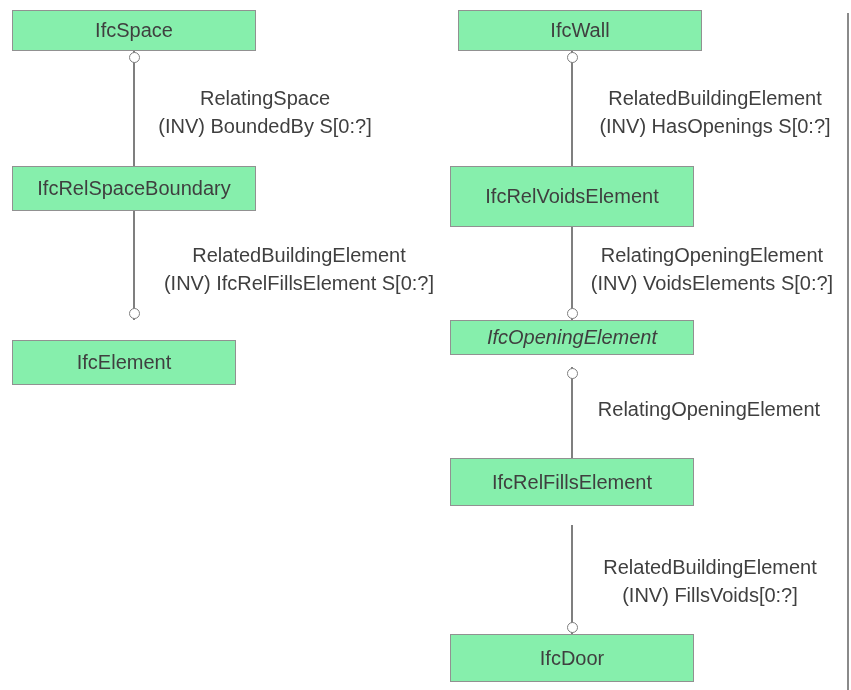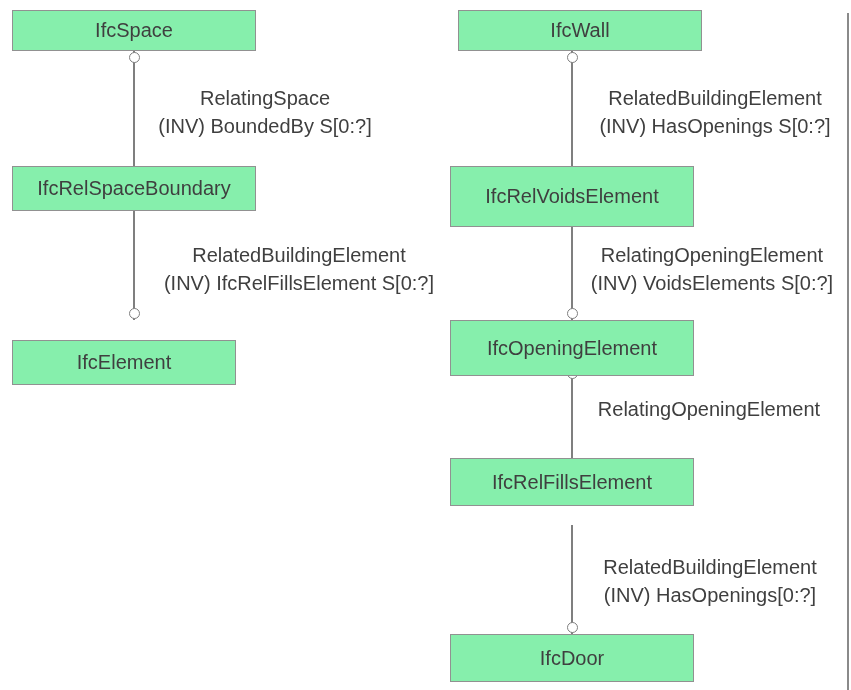--- a/index.html
+++ b/index.html
@@ -51,21 +51,21 @@
     position:absolute;
     background:var(--page_edge);
   }
 
   
   #n-ifcspace            {left:12px;  top:10px;  width:244px; height:41px;}
   #n-ifcrelspaceboundary {left:12px;  top:166px; width:244px; height:45px;}
   #n-ifcelement          {left:12px;  top:340px; width:224px; height:45px;text-align:right;}
   #n-ifcwall             {left:450px; top:10px;  width:244px; height:41px;margin-left:8px;}
   #n-ifcrelvoidselement  {left:450px; top:166px; width:244px; height:61px;}
-  #n-ifcopeningelement   {left:450px; top:320px; width:244px; height:56px;}
+  #n-ifcopeningelement   {left:450px; top:320px; width:244px; height:35px;font-style:italic;}
   #n-ifcrelfillselement  {left:450px; top:458px; width:244px; height:48px;}
   #n-ifcdoor             {left:450px; top:634px; width:244px; height:48px;}
 
   
   #l-space-boundary {left:133px; top:51px;  height:115px;}
   #l-boundary-elem  {left:133px; top:211px; height:109px;}
   #l-wall-voids     {left:571px; top:51px;  height:115px;}
   #l-voids-opening  {left:571px; top:211px; height:109px;}
   #l-opening-fills  {left:571px; top:367px; height:110px;}
   #l-fills-door     {left:571px; top:525px; height:109px;}
@@ -147,18 +147,18 @@
   </div>
   <div class="edge-label" id="lb-voids-elements">
     <div>RelatingOpeningElement</div>
     <div>(INV) VoidsElements S[0:?]</div>
   </div>
   <div class="edge-label" id="lb-has-fillings">
     <div>RelatingOpeningElement</div>
   </div>
   <div class="edge-label" id="lb-fills-voids">
     <div>RelatedBuildingElement</div>
-    <div>(INV) HasOpenings[0:?]</div>
+    <div>(INV) FillsVoids[0:?]</div>
   </div>
 
   <div class="page-edge" id="page-right-edge"></div>
 
 </div>
 
 </body></html>

